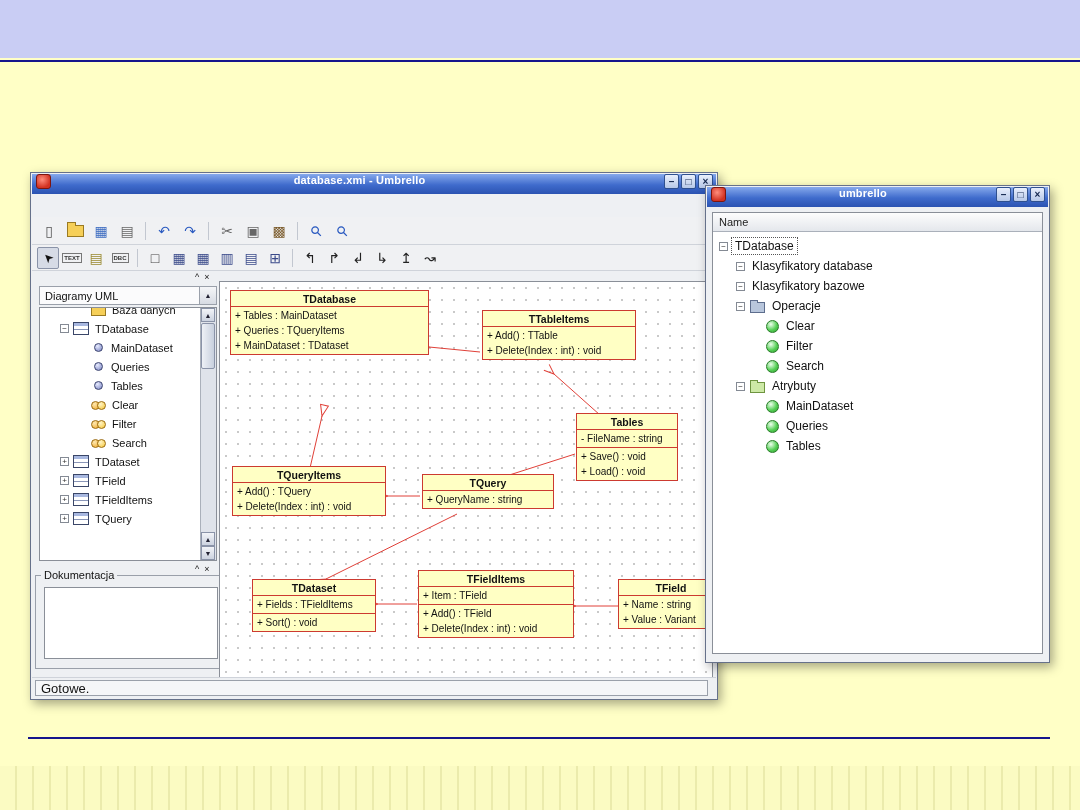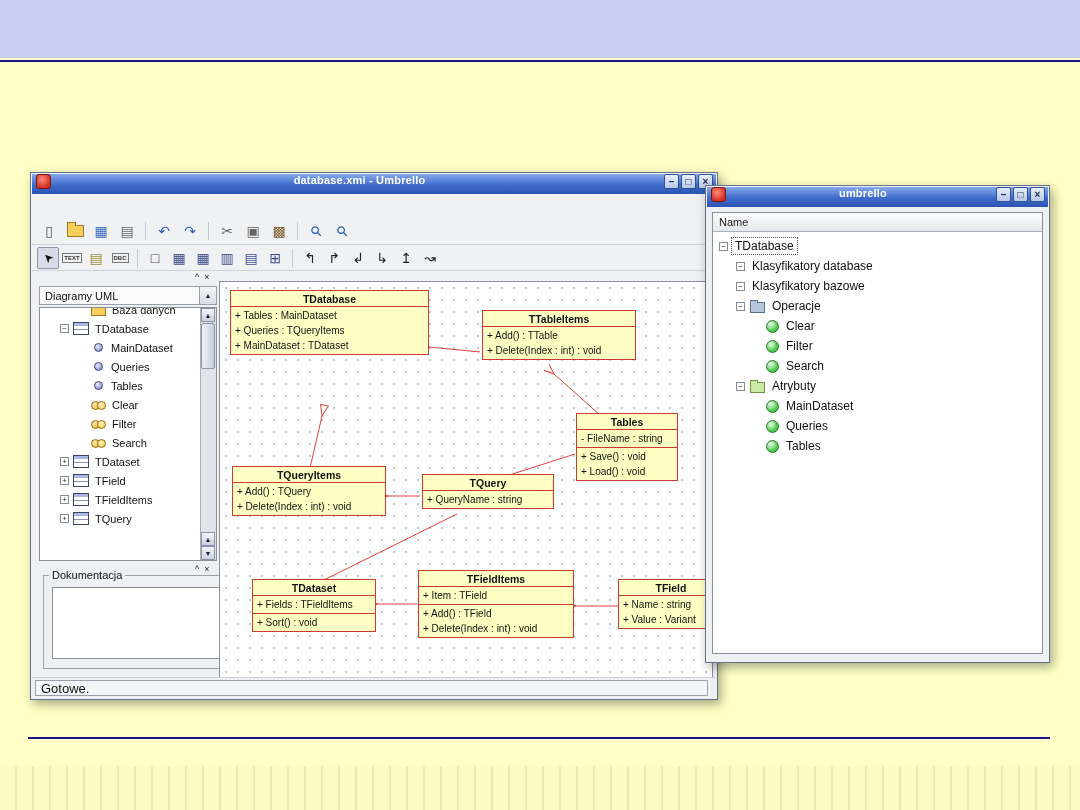--- a/index.html
+++ b/index.html
@@ -82,21 +82,21 @@
   .i-ball{width:11px;height:11px;border-radius:50%;border:1px solid #2a7c2a;
     background:radial-gradient(circle at 35% 30%,#f0fff0,#58d058 55%,#2f9f2f)}
 
   .vscroll{position:absolute;top:0;right:0;bottom:0;width:15px;background:#dfe3ea;border-left:1px solid #aab0ba}
   .sbtn{position:absolute;left:0;width:14px;height:14px;background:linear-gradient(180deg,#f2f4f8,#ccd3e0);
     border:1px solid #8a93a8;font-size:7px;display:flex;align-items:center;justify-content:center;color:#223;box-sizing:border-box}
   .sbtn.top{top:0}.sbtn.b1{bottom:14px}.sbtn.b2{bottom:0}
   .sthumb{position:absolute;left:0;top:15px;width:14px;height:46px;border:1px solid #8a93a8;border-radius:2px;
     background:linear-gradient(90deg,#eef1f6,#c8d0de);box-sizing:border-box}
 
-  .docgroup{position:absolute;left:12px;top:402px;width:192px;height:94px;border:1px solid #9aa0aa;box-sizing:border-box}
+  .docgroup{position:absolute;left:4px;top:402px;width:192px;height:94px;border:1px solid #9aa0aa;box-sizing:border-box}
   .legend{position:absolute;top:-7px;left:5px;background:#eef0f3;padding:0 3px;font-size:11px;color:#111}
   .docinner{position:absolute;left:8px;top:11px;right:8px;bottom:9px;background:#fff;border:1px solid #8a8f98}
 
   
   .canvas{position:absolute;left:188px;top:108px;width:494px;height:397px;background-color:#fff;
     border:1px solid #8a8f98;box-sizing:border-box;overflow:hidden;
     background-image:radial-gradient(#c9c9c9 1px,transparent 1px);background-size:12px 12px}
   .arrows{position:absolute;left:0;top:0;pointer-events:none}
   .uml{position:absolute;background:#ffffc4;border:1px solid #cc3a30;font-size:10px;color:#111}
   .uml-title{font-weight:bold;text-align:center;font-size:10.5px;padding:2px 4px 1px}

